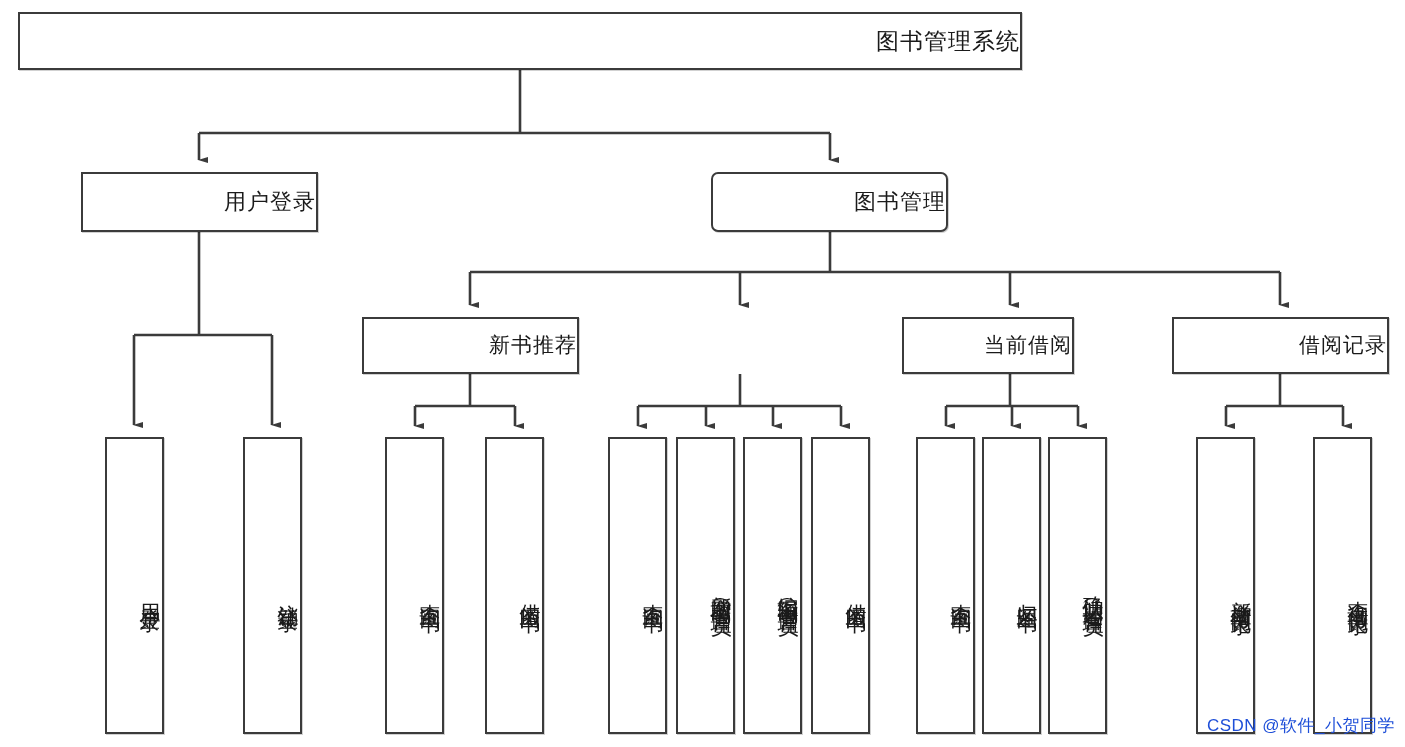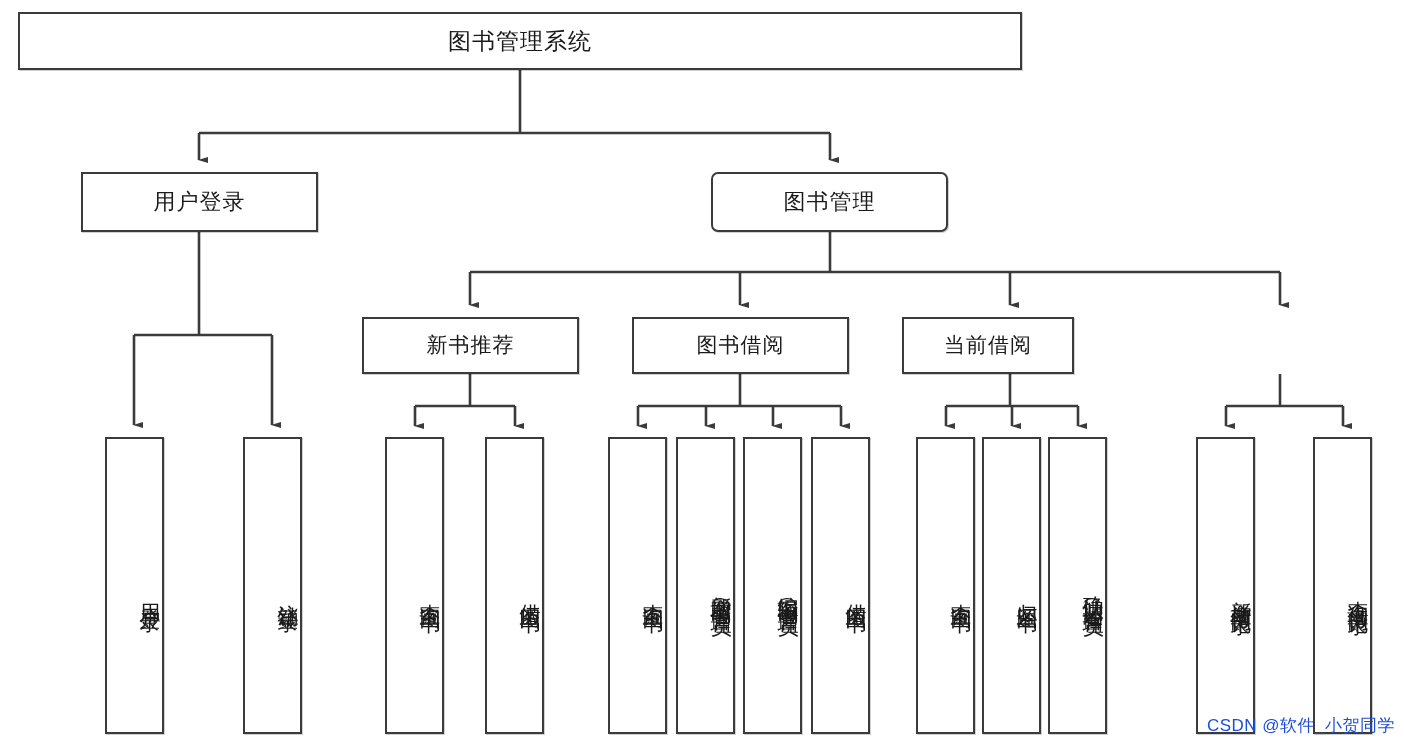--- a/index.html
+++ b/index.html
@@ -24,21 +24,21 @@
     width: 1405px;
     height: 747px;
   }
   .node {
     position: absolute;
     box-sizing: border-box;
     border: 2px solid #3b3b3b;
     background: #ffffff;
     display: flex;
     align-items: center;
-    justify-content: center;
+    justify-content: flex-end;
     color: #1a1a1a;
     font-size: 21px;
     line-height: 1.15;
     letter-spacing: 1px;
     box-shadow: 1px 1px 0 rgba(0,0,0,0.18);
   }
   .node.root   { font-size: 23px; }
   .node.level2 { font-size: 22px; }
   .node.level3 { font-size: 21px; }
   .node.leaf {
@@ -128,25 +128,25 @@
   <div class="node level2" style="left:81px; top:172px; width:237px; height:60px;">
     <span class="node-label">用户登录</span>
   </div>
   <div class="node level2" style="left:711px; top:172px; width:237px; height:60px;border-radius:7px;">
     <span class="node-label">图书管理</span>
   </div>
 
   <div class="node level3" style="left:362px; top:317px; width:217px; height:57px;">
     <span class="node-label">新书推荐</span>
   </div>
-  <div class="node level3" style="left:632px; top:317px; width:217px; height:57px;">
-    <span class="node-label">图书借阅</span>
-  </div>
   <div class="node level3" style="left:902px; top:317px; width:172px; height:57px;">
     <span class="node-label">当前借阅</span>
+  </div>
+  <div class="node level3" style="left:1172px; top:317px; width:217px; height:57px;">
+    <span class="node-label">借阅记录</span>
   </div>
 
   <div class="node leaf" style="left:105px; top:437px; width:59px; height:297px;">
     <span class="node-label">用户登录</span>
   </div>
   <div class="node leaf" style="left:243px; top:437px; width:59px; height:297px;">
     <span class="node-label">注销登录</span>
   </div>
   <div class="node leaf" style="left:385px; top:437px; width:59px; height:297px;">
     <span class="node-label">查询图书</span>

